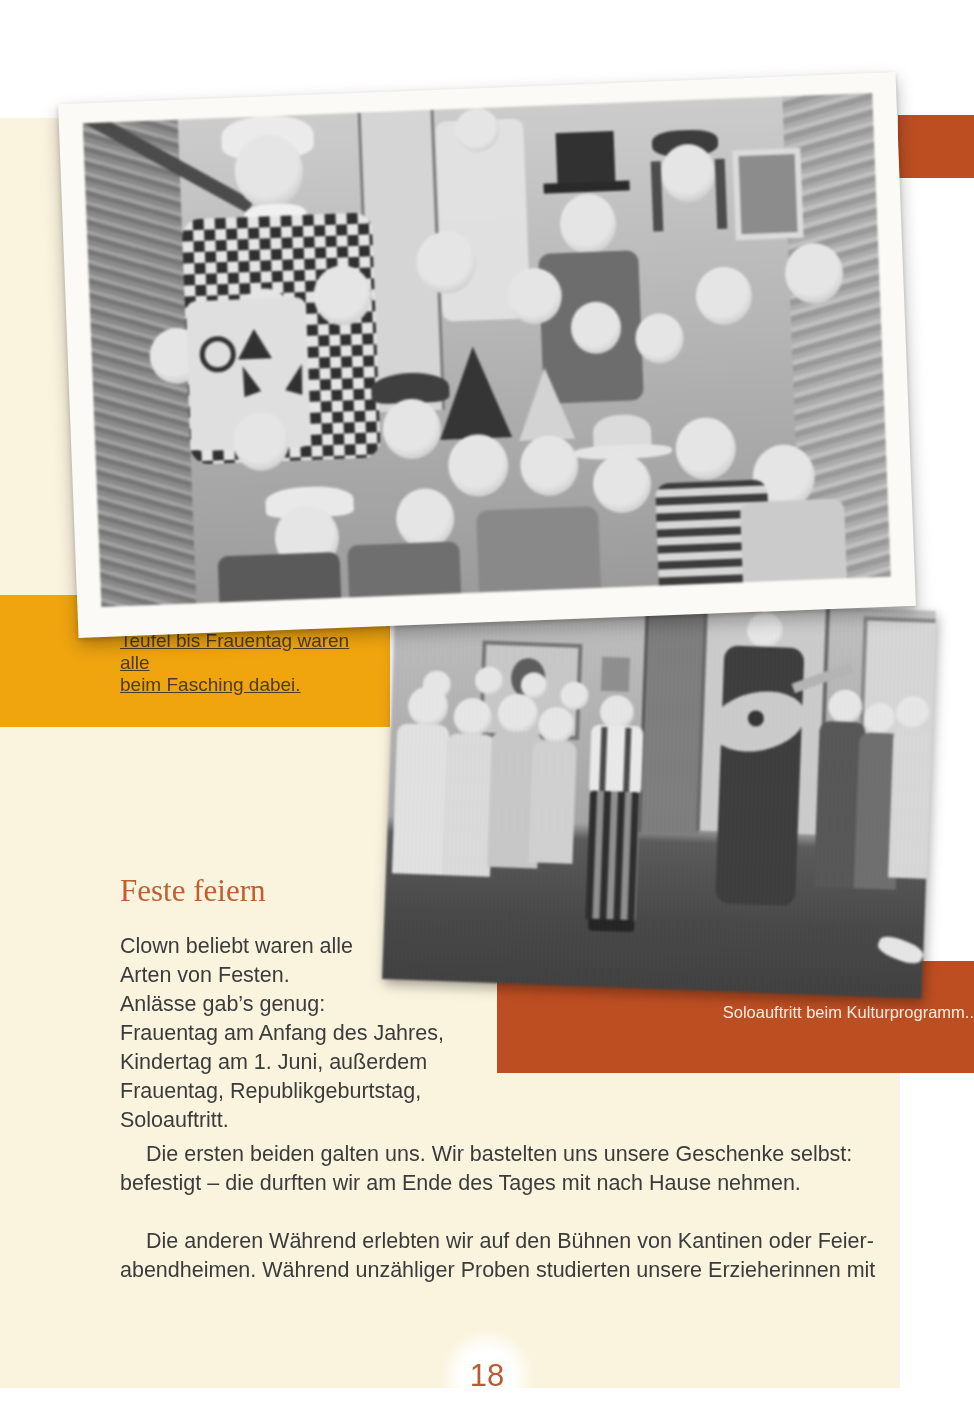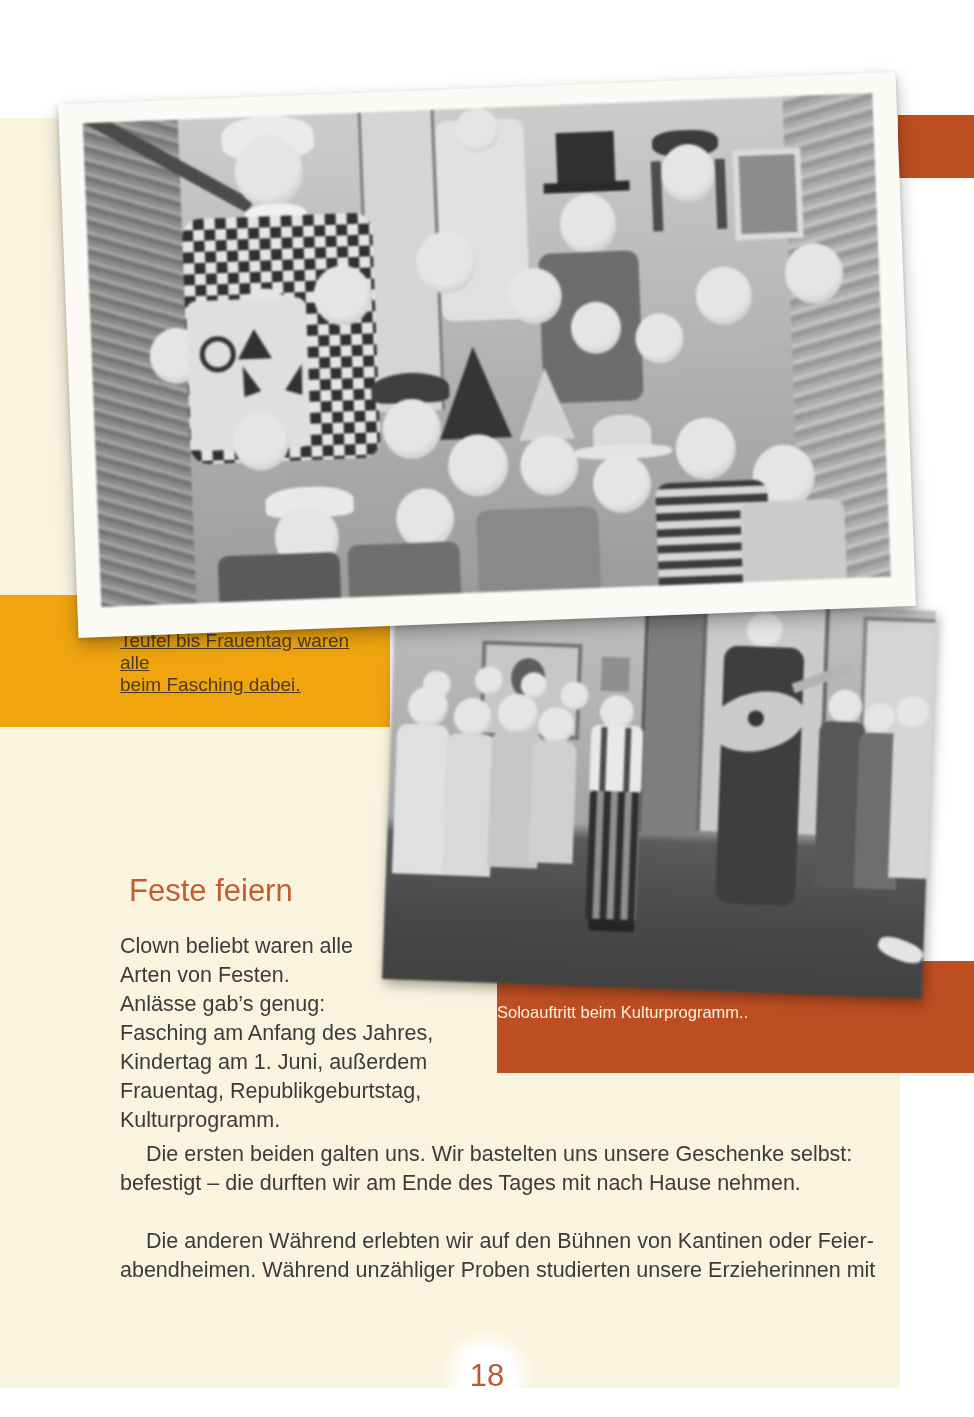--- a/index.html
+++ b/index.html
@@ -17,24 +17,24 @@
   .abs{position:absolute;}
 
   
   .bg-cream-left{left:0;top:118px;width:390px;height:477px;background:var(--cream);z-index:1;}
   .bg-cream-main{left:0;top:727px;width:900px;height:661px;background:var(--cream);z-index:1;}
   .strip-red-top{left:898px;top:115px;width:76px;height:63px;background:var(--rust);z-index:1;}
   .bg-amber{left:0;top:595px;width:390px;height:132px;background:var(--amber);z-index:1;}
   .amber-caption{left:120px;top:608px;width:262px;font-size:19px;line-height:22px;color:var(--caption_ink);z-index:2;text-decoration:underline;}
 
   .red-caption-block{left:497px;top:961px;width:477px;height:112px;background:var(--rust);z-index:2;}
-  .red-caption-text{left:497px;top:1001px;width:477px;text-align:left;font-size:16.5px;line-height:22px;color:var(--caption_light);z-index:2;}
-
-  
-  .heading{left:129px;top:872px;font-size:31px;line-height:38px;color:var(--accent);z-index:5;}
+  .red-caption-text{left:497px;top:1001px;width:477px;text-align:right;font-size:16.5px;line-height:22px;color:var(--caption_light);z-index:2;}
+
+  
+  .heading{left:120px;top:872px;font-size:31px;line-height:38px;color:var(--accent);z-index:5;font-family:Liberation Serif, serif;}
   .body-text{color:var(--ink);font-size:21.5px;line-height:29px;z-index:5;}
   .intro-para{left:120px;top:932px;width:360px;}
   .wide-para-1{left:120px;top:1140px;width:780px;}
   .wide-para-2{left:120px;top:1227px;width:780px;}
   .indent-first .line:first-child{text-indent:26px;}
 
   
   .pagenum-circle{left:440px;top:1329px;width:94px;height:94px;border-radius:50%;
     background:radial-gradient(closest-side,#ffffff 55%,rgba(255,255,255,0));
     z-index:4;display:flex;align-items:center;justify-content:center;}
@@ -235,24 +235,24 @@
       <div class="abs photo-grain" style="left:0;top:0;width:790px;height:484px;"></div>
     </div>
   </div>
 
   <div class="abs heading">Feste feiern</div>
 
   <div class="abs body-text intro-para">
       <div class="line">Clown beliebt waren alle</div>
       <div class="line">Arten von Festen.</div>
       <div class="line">Anlässe gab’s genug:</div>
-      <div class="line">Fasching am Anfang des Jahres,</div>
+      <div class="line">Frauentag am Anfang des Jahres,</div>
       <div class="line">Kindertag am 1. Juni, außerdem</div>
       <div class="line">Frauentag, Republikgeburtstag,</div>
-      <div class="line">Kulturprogramm.</div>
+      <div class="line">Soloauftritt.</div>
     </div>
 
   <div class="abs body-text wide-para-1 indent-first">
       <div class="line">Die ersten beiden galten uns. Wir bastelten uns unsere Geschenke selbst:</div>
       <div class="line">befestigt – die durften wir am Ende des Tages mit nach Hause nehmen.</div>
     </div>
 
   <div class="abs body-text wide-para-2 indent-first">
       <div class="line">Die anderen Während erlebten wir auf den Bühnen von Kantinen oder Feier-</div>
       <div class="line">abendheimen. Während unzähliger Proben studierten unsere Erzieherinnen mit</div>

